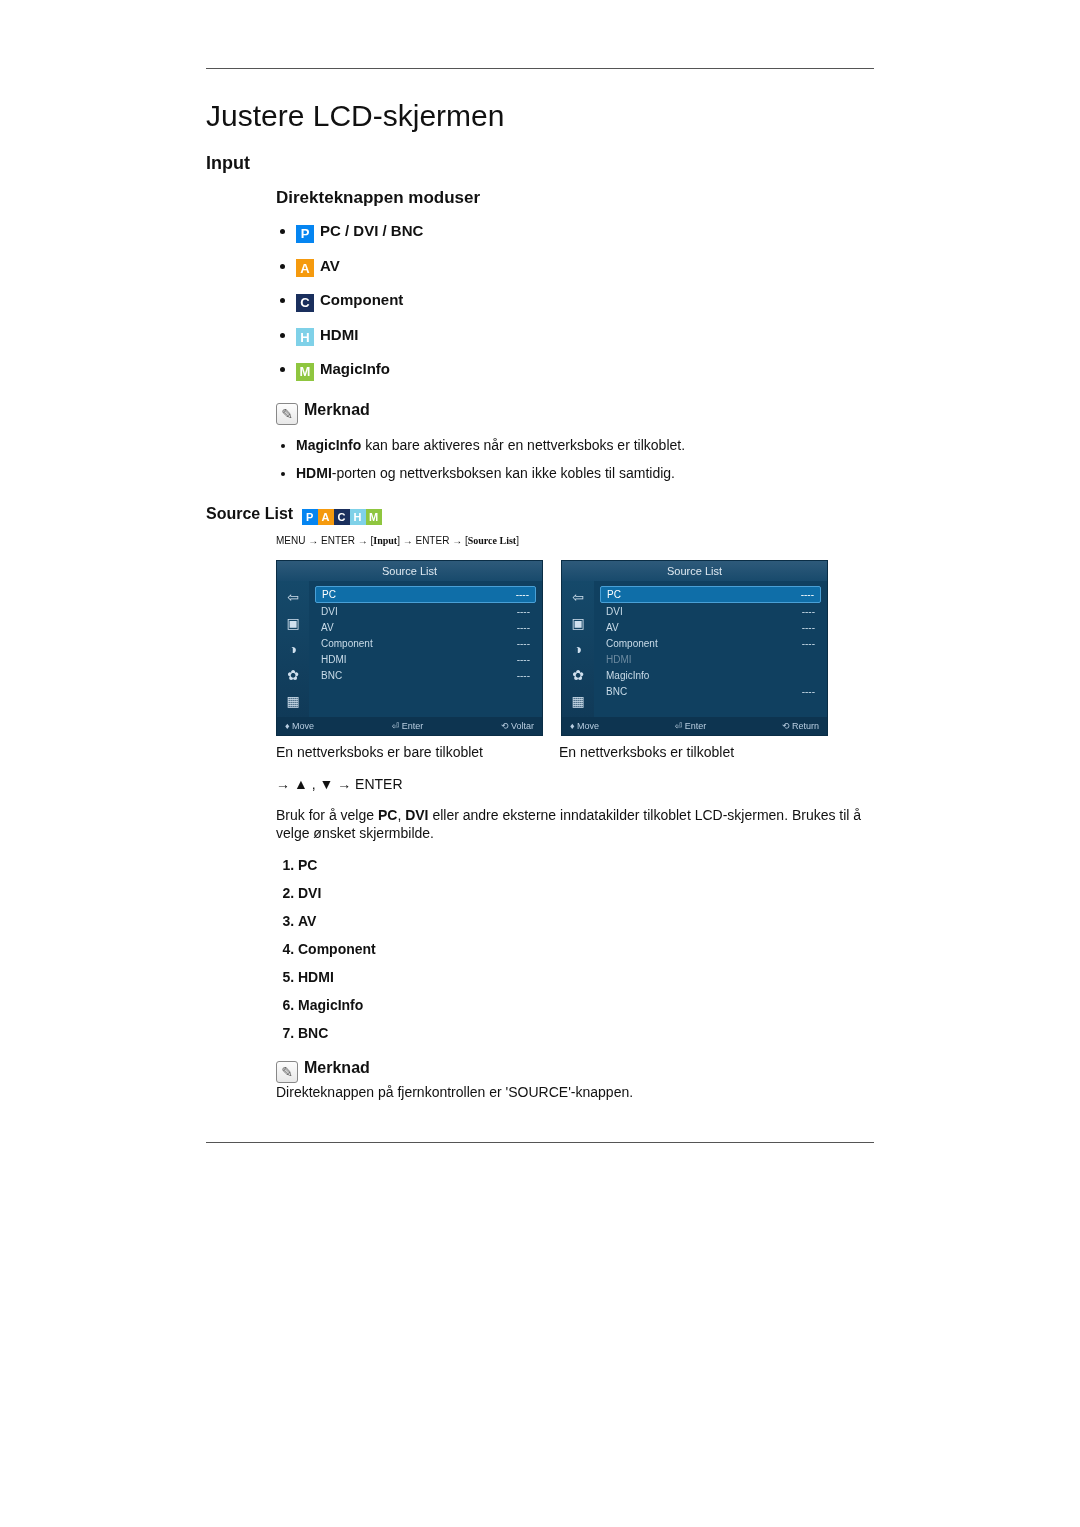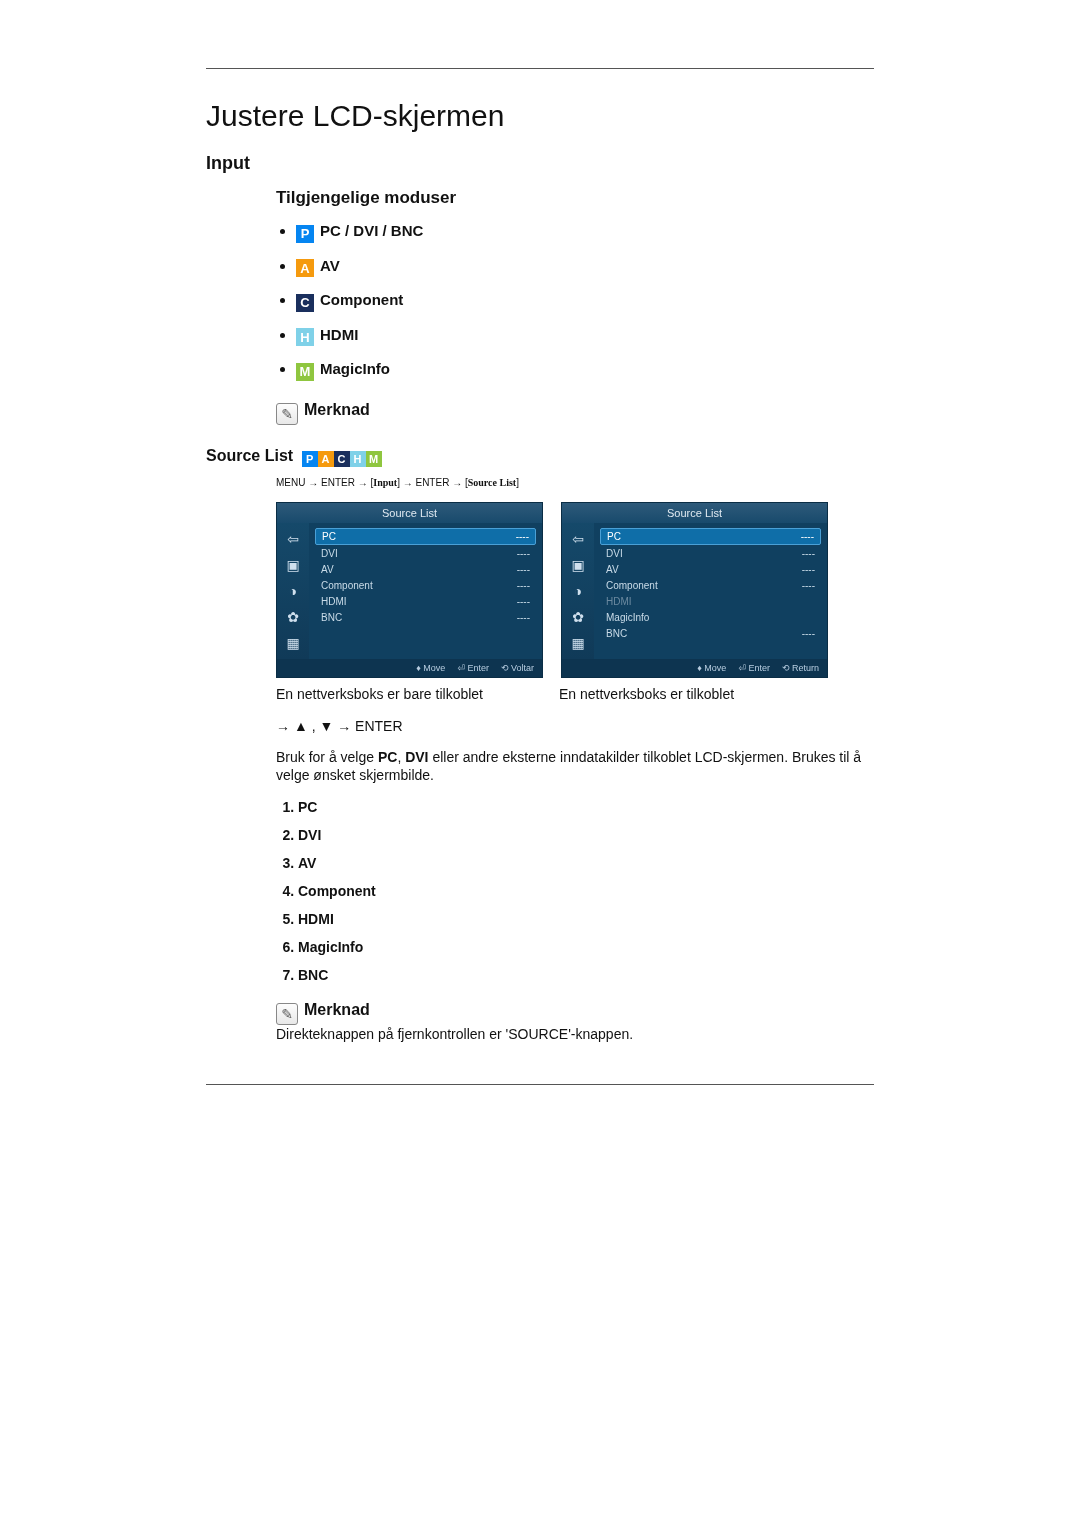--- a/index.html
+++ b/index.html
@@ -58,48 +58,52 @@
   .osd-body { display: flex; }
   .osd-icons {
     width: 32px; background: linear-gradient(#15496a,#103a58);
     display: flex; flex-direction: column; align-items:center;
     padding: 8px 0; gap: 10px; font-size: 14px; color:#d0e0ee;
   }
   .osd-list { flex: 1; padding: 4px 6px 8px 6px; }
   .osd-row { display:flex; justify-content: space-between; padding:2px 6px; margin:1px 0; }
   .osd-row.dim { color:#6c8aa0; }
   .osd-row.selected { background:#0f6ea8; color:#fff; border:1px solid #4aa0d6; border-radius:2px; }
-  .osd-footer { display:flex; justify-content:flex-end; gap:12px; font-size:9px; color:#b8cde0; padding:4px 8px; background:#0d3450; }
+  .osd-footer { display:flex; justify-content:space-between; gap:12px; font-size:9px; color:#b8cde0; padding:4px 8px; background:#0d3450; }
   .captions { display:flex; gap:18px; margin-bottom:16px; }
   .captions div { width:265px; font-size:14px; }
   .nav-line { font-size:14px; margin:8px 0 14px 0; }
   p.body { font-size:14px; line-height:1.35; margin: 0 0 14px 0; }
   ol.numlist { padding-left: 22px; margin: 4px 0 18px 0; font-size:14px; }
   ol.numlist li { margin: 12px 0; font-weight:700; }
 </style>
 </head>
 <body>
 
 <div class="page">
   <hr class="rule">
   <h1>Justere LCD-skjermen</h1>
 
   <h2>Input</h2>
 
   <div class="indent1">
-    <h3>Tilgjengelige moduser</h3>
+    <h3>Direkteknappen moduser</h3>
     <ul class="modes">
       <li><span class="badge b-p">P</span><b>PC / DVI / BNC</b></li>
       <li><span class="badge b-a">A</span><b>AV</b></li>
       <li><span class="badge b-c">C</span><b>Component</b></li>
       <li><span class="badge b-h">H</span><b>HDMI</b></li>
       <li><span class="badge b-m">M</span><b>MagicInfo</b></li>
     </ul>
 
     <div><span class="note-icon">✎</span><b>Merknad</b></div>
+    <ul class="notes">
+      <li><b>MagicInfo</b><span> kan bare aktiveres når en nettverksboks er tilkoblet.</span></li>
+      <li><b>HDMI</b><span>-porten og nettverksboksen kan ikke kobles til samtidig.</span></li>
+    </ul>
   </div>
 
   <div class="source-heading">
     <span>Source List</span>
     <span class="badge-row">
       <span class="badge b-p">P</span><span class="badge b-a">A</span><span class="badge b-c">C</span><span class="badge b-h">H</span><span class="badge b-m">M</span>
     </span>
   </div>
 
   <div class="indent1">

